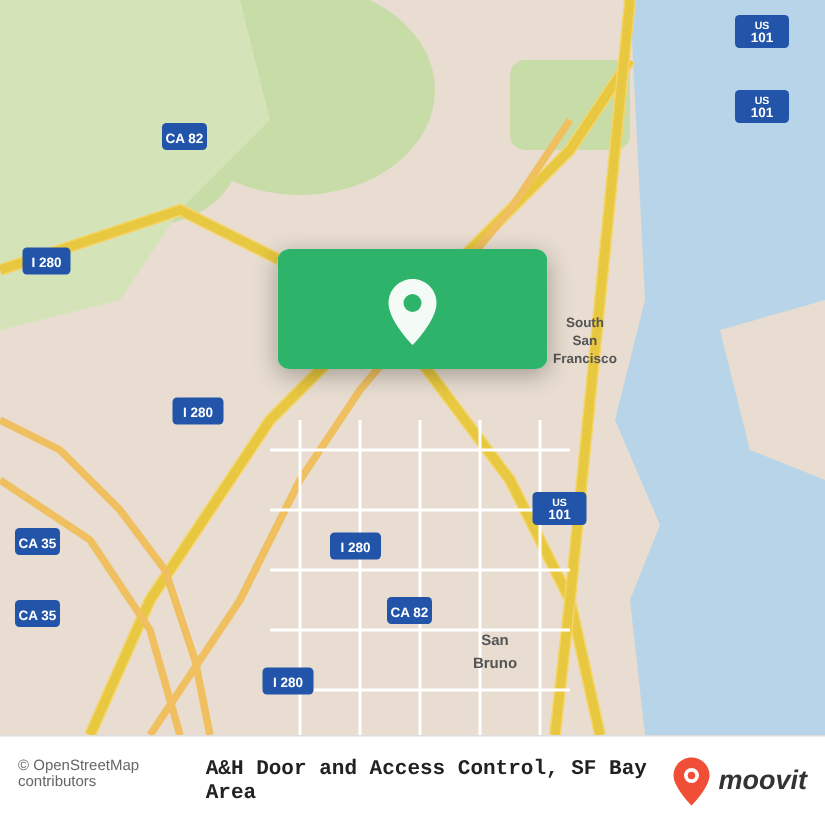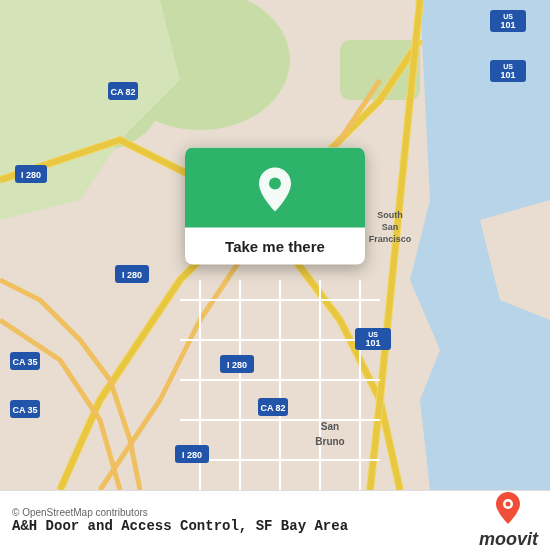--- a/index.html
+++ b/index.html
@@ -74,41 +74,39 @@
       background: white;
       border-top: 1px solid #ddd;
       display: flex;
       align-items: center;
       padding: 0 12px;
       justify-content: space-between;
     }
 
     .bottom-left {
       display: flex;
-      flex-direction: column;
     }
 
     .copyright-text {
       font-size: 10px;
       color: #666;
     }
 
     .location-title {
       font-size: 14px;
       font-weight: 600;
       color: #222;
       font-family: Liberation Mono, monospace;
     }
 
     
     .moovit-logo {
       display: flex;
       align-items: center;
       gap: 4px;
-      flex-direction: column;
     }
 
     .moovit-pin {
       width: 28px;
       height: 34px;
     }
 
     .moovit-text {
       font-size: 18px;
       font-weight: 700;
@@ -206,21 +204,20 @@
   </svg>
 
   <div id="take-me-there-card">
     <div class="card-green-section">
 
       <svg class="pin-icon" viewBox="0 0 40 48" xmlns="http://www.w3.org/2000/svg">
         <path d="M20 2C11.163 2 4 9.163 4 18c0 12 16 28 16 28s16-16 16-28C36 9.163 28.837 2 20 2z" fill="white" opacity="0.95"></path>
         <circle cx="20" cy="18" r="6" fill="#2db36a"></circle>
       </svg>
     </div>
-    <div class="card-label">Take me there</div>
   </div>
 </div>
 
 <div id="bottom-bar">
   <div class="bottom-left">
     <span class="copyright-text">© OpenStreetMap contributors</span>
     <span class="location-title">A&amp;H Door and Access Control, SF Bay Area</span>
   </div>
   <div class="moovit-logo">
 

